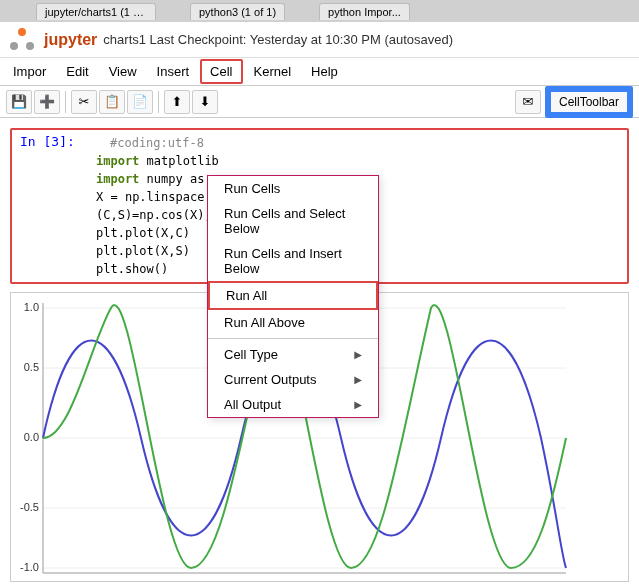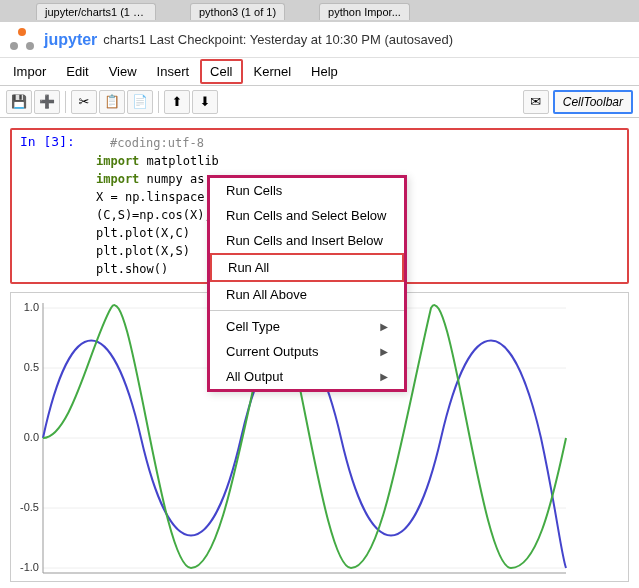--- a/index.html
+++ b/index.html
@@ -93,26 +93,25 @@
     }
     .toolbar-sep { width: 1px; height: 22px; background: #ccc; margin: 0 3px; }
     .toolbar-right {
       margin-left: auto;
       display: flex;
       align-items: center;
       gap: 4px;
     }
     .cell-toolbar-btn {
       padding: 3px 8px;
-      border: 2px solid #3b82f6;
+      border: 6px solid #3b82f6;
       background: #f8f8f8;
       cursor: pointer;
       font-size: 12px;
       border-radius: 2px;
-      font-style: italic;
     }
 
     
     .main-area {
       display: flex;
       position: relative;
       height: calc(588px - 22px - 36px - 28px - 32px);
     }
 
     
@@ -156,23 +155,23 @@
       position: relative;
       height: 290px;
     }
 
     
     .dropdown-menu {
       position: absolute;
       top: 57px;
       left: 207px;
       background: #fff;
-      border: 3px solid #be185d;
+      border: 1px solid #be185d;
       box-shadow: 2px 2px 8px rgba(0,0,0,0.15);
-      width: 200px;
+      width: 172px;
       z-index: 100;
     }
     .dropdown-item {
       padding: 5px 16px;
       cursor: pointer;
       font-size: 13px;
       display: flex;
       justify-content: space-between;
       align-items: center;
     }
@@ -200,21 +199,21 @@
 </div>
 
 <div class="jupyter-header">
   <div class="jupyter-logo">
     <svg width="28" height="28" viewBox="0 0 28 28">
       <circle cx="14" cy="6" r="4" fill="#f37626"></circle>
       <circle cx="6" cy="20" r="4" fill="#9e9e9e"></circle>
       <circle cx="22" cy="20" r="4" fill="#9e9e9e"></circle>
     </svg>
   </div>
-  <span style="font-weight:bold;color:#3b82f6;font-size:16px;margin-right:6px">jupyter</span>
+  <span style="font-weight:bold;color:#c2410c;font-size:16px;margin-right:6px">jupyter</span>
   <span class="notebook-title">charts1  Last Checkpoint: Yesterday at 10:30 PM (autosaved)</span>
 </div>
 
 <div class="menu-bar">
   <div class="menu-item">Impor</div>
   <div class="menu-item">Edit</div>
   <div class="menu-item">View</div>
   <div class="menu-item">Insert</div>
   <div class="menu-item highlighted">Cell</div>
   <div class="menu-item">Kernel</div>

